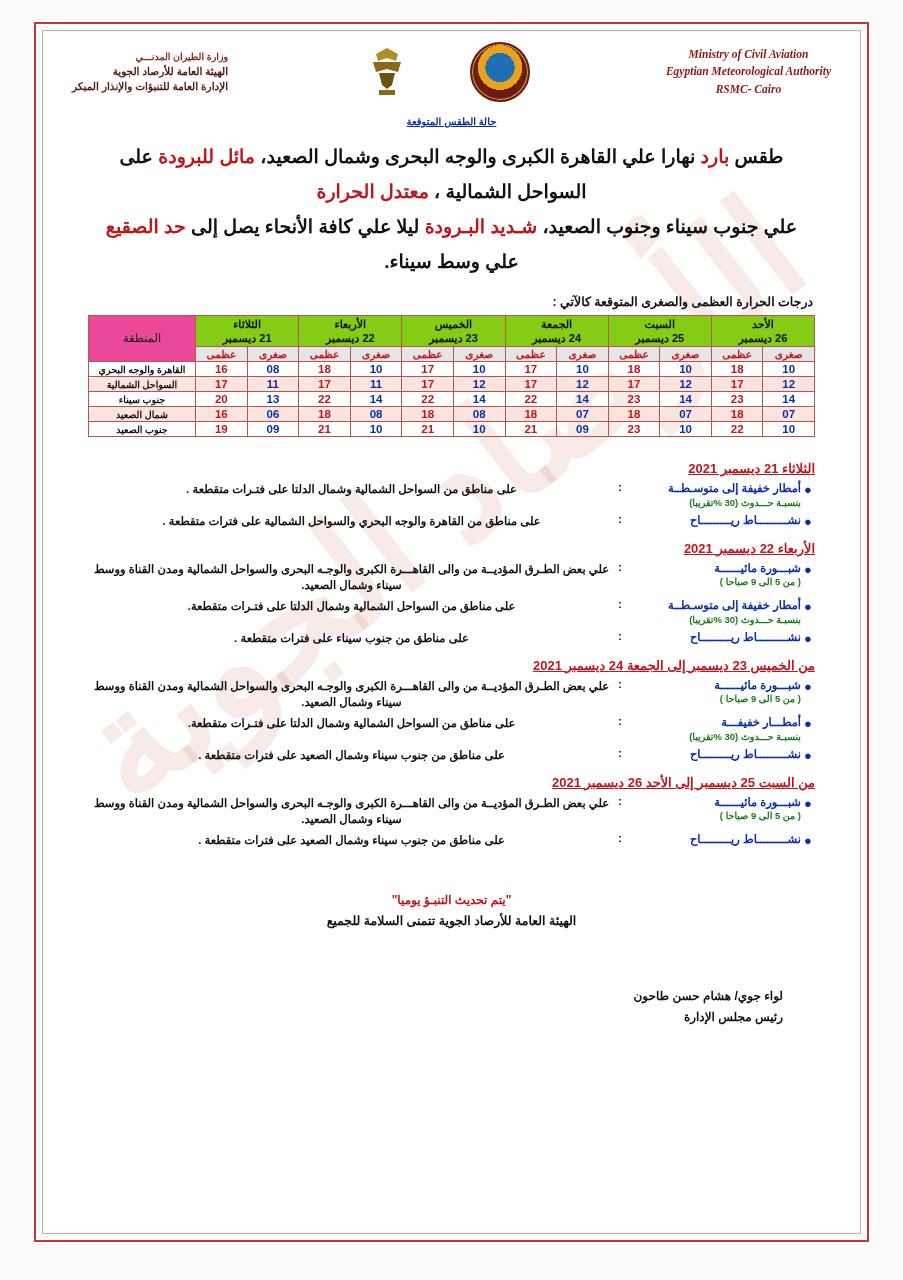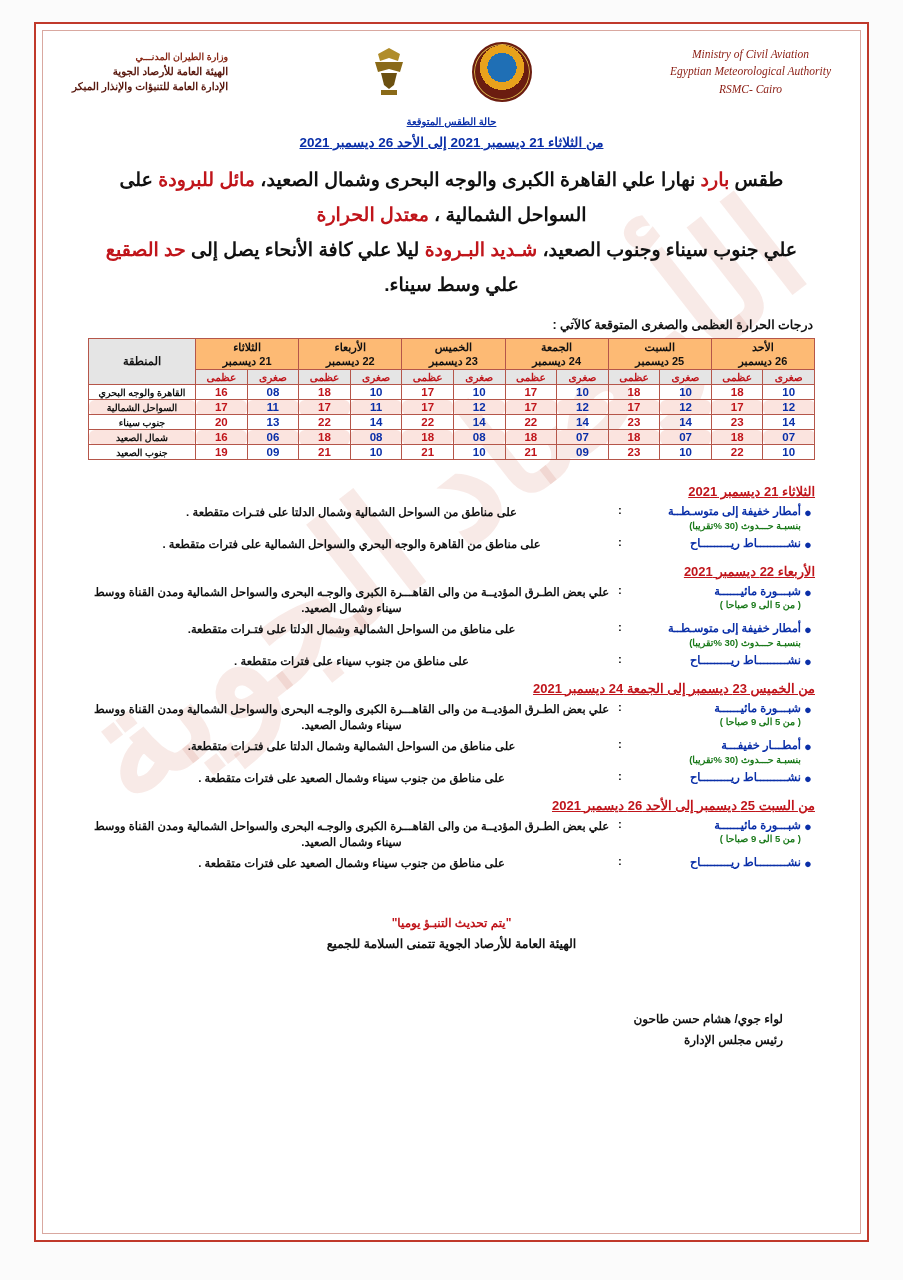--- a/index.html
+++ b/index.html
@@ -78,21 +78,21 @@
     font-size: 10.5px;
     font-weight: bold;
   }
   .hdr-ar .l1 { font-size: 9.5px; color: #8a2a18; }
   .hdr-en {
     text-align: center;
     direction: ltr;
     font-family: "Liberation Serif", serif;
     color: #8a1a10;
     font-style: italic;
-    font-weight: normal;
+    font-weight: bold;
     font-size: 11.5px;
     line-height: 1.5;
   }
   .logos {
     display: flex;
     align-items: center;
     gap: 60px;
   }
   .logo-emblem {
     width: 46px; height: 56px;
@@ -154,39 +154,39 @@
     width: 100%;
     direction: rtl;
     table-layout: fixed;
   }
   table.fc th, table.fc td {
     border: 1px solid #b5564a;
     text-align: center;
     padding: 1px 2px;
   }
   .day-h {
-    background: #fdba74;
+    background: #84cc16;
     color: #111;
     font-size: 11px;
     font-weight: bold;
     line-height: 1.3;
     padding: 3px 0 4px 0;
   }
   .day-h .d2 { font-weight: bold; font-size: 11px; }
   .sub-h {
     background: #e5e5e5;
     color: #c0151b;
     font-weight: bold;
     font-size: 10.5px;
     padding: 2px 0;
   }
   .region-h {
-    background: #e5e5e5;
+    background: #ec4899;
     font-size: 11.5px;
-    font-weight: bold;
+    font-weight: normal;
     color: #111;
     width: 102px;
   }
   td.region {
     font-size: 9.5px;
     font-weight: bold;
     text-align: right;
     padding-right: 4px;
     color: #111;
     background: #ffffff;
@@ -308,21 +308,20 @@
         </div>
 
         <div class="hdr-en">
           <div>Ministry of Civil Aviation</div>
           <div>Egyptian Meteorological Authority</div>
           <div>RSMC- Cairo</div>
         </div>
       </div>
 
       <div class="title-main">حالة الطقس المتوقعة</div>
-      <div class="title-range">من الثلاثاء 21 ديسمبر 2021  إلى الأحد 26 ديسمبر 2021</div>
 
       <div class="summary">
         <div>
           <span>طقس </span><span class="hl">بارد</span><span> نهارا علي القاهرة الكبرى والوجه البحرى وشمال الصعيد، </span><span class="hl">مائل للبرودة</span><span> على السواحل الشمالية ، </span><span class="hl">معتدل الحرارة</span>
         </div>
         <div>
           <span>علي جنوب سيناء وجنوب الصعيد، </span><span class="hl">شـديد البـرودة</span><span> ليلا علي كافة الأنحاء يصل إلى </span><span class="hl">حد الصقيع</span><span> علي وسط سيناء.</span>
         </div>
       </div>
 

